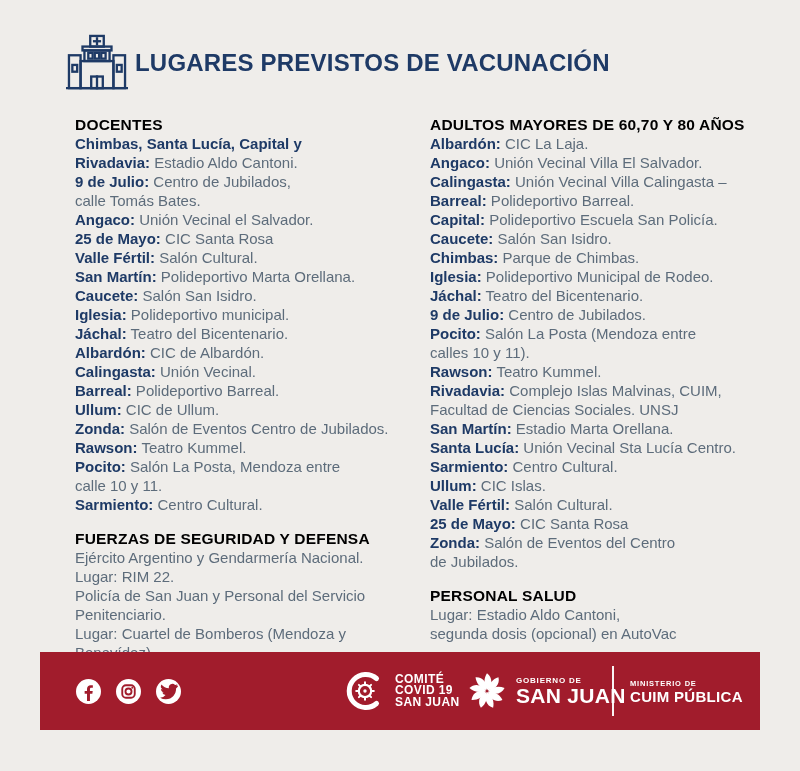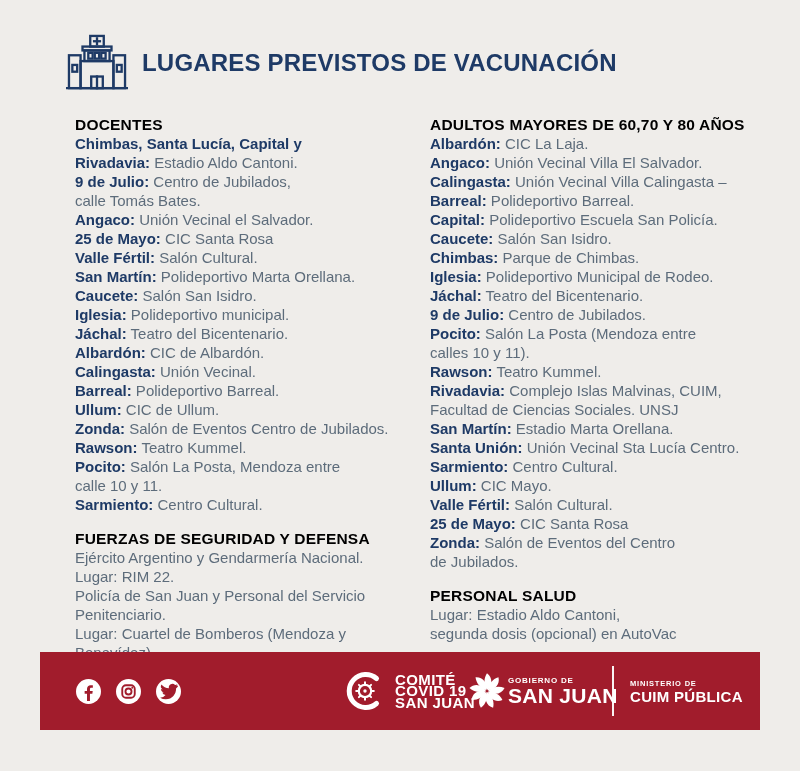--- a/index.html
+++ b/index.html
@@ -3,39 +3,39 @@
 <meta charset="utf-8">
 <style>
   html,body{margin:0;padding:0;}
   body{
     width:800px;height:771px;position:relative;overflow:hidden;
     background:#efedea;
     font-family:"Liberation Sans",sans-serif;
     -webkit-font-smoothing:antialiased;
   }
   
-  .header{position:absolute;left:66px;top:34px;display:flex;align-items:center;gap:14px;}
+  .header{position:absolute;left:66px;top:34px;display:flex;align-items:center;gap:7px;}
   .hosp-icon{width:62px;height:58px;flex:0 0 auto;}
   .page-title{margin:0;font-size:24px;font-weight:bold;color:#1e3a66;letter-spacing:.2px;}
   
   .col{position:absolute;top:115px;width:350px;font-size:15px;line-height:19px;color:#5d6c7b;}
   .col-left{left:75px;}
   .col-right{left:430px;}
   .sec + .sec{margin-top:15px;}
   .sec-title{margin:0;font-size:15.5px;line-height:19px;font-weight:bold;color:#000000;letter-spacing:.2px;}
   .line{white-space:nowrap;}
   .line .b{font-weight:bold;color:#1e3a66;}
   
   .footer{position:absolute;left:40px;top:652px;width:720px;height:78px;background:#a11c2c;}
   .social{position:absolute;left:36px;top:27px;display:flex;gap:15px;}
   .sicon{width:25px;height:25px;border-radius:50%;background:#ffffff;display:flex;align-items:center;justify-content:center;cursor:pointer;}
   .sicon svg{display:block;}
   .comite{position:absolute;left:303px;top:17px;display:flex;align-items:center;gap:8px;color:#fff;}
-  .comite-text{font-weight:bold;font-size:15px;line-height:11.5px;letter-spacing:.4px;}
-  .gob{position:absolute;left:426px;top:18px;display:flex;align-items:center;color:#fff;justify-content:center;}
+  .comite-text{font-weight:bold;font-size:12px;line-height:11.5px;letter-spacing:.4px;}
+  .gob{position:absolute;left:426px;top:18px;display:flex;align-items:center;gap:8px;color:#fff;justify-content:center;}
   .gob-text .small{font-weight:bold;font-size:8px;letter-spacing:.8px;line-height:9px;}
   .gob-text .big{font-weight:bold;font-size:21px;line-height:21px;letter-spacing:.3px;}
   .divider{position:absolute;left:572px;top:14px;width:2px;height:50px;background:#ffffff;opacity:.95;}
   .min{position:absolute;left:590px;top:27px;color:#fff;}
   .min .small{font-weight:bold;font-size:7.5px;letter-spacing:.8px;line-height:9px;}
   .min .big{font-weight:bold;font-size:15px;line-height:17px;letter-spacing:.3px;}
 </style>
 </head>
 <body>
 
@@ -114,23 +114,23 @@
       <div class="line"><span class="b">Chimbas:</span><span> Parque de Chimbas.</span></div>
       <div class="line"><span class="b">Iglesia:</span><span> Polideportivo Municipal de Rodeo.</span></div>
       <div class="line"><span class="b">Jáchal:</span><span> Teatro del Bicentenario.</span></div>
       <div class="line"><span class="b">9 de Julio:</span><span> Centro de Jubilados.</span></div>
       <div class="line"><span class="b">Pocito:</span><span> Salón La Posta (Mendoza entre</span></div>
       <div class="line"><span>calles 10 y 11).</span></div>
       <div class="line"><span class="b">Rawson:</span><span> Teatro Kummel.</span></div>
       <div class="line"><span class="b">Rivadavia:</span><span> Complejo Islas Malvinas, CUIM,</span></div>
       <div class="line"><span>Facultad de Ciencias Sociales. UNSJ</span></div>
       <div class="line"><span class="b">San Martín:</span><span> Estadio Marta Orellana.</span></div>
-      <div class="line"><span class="b">Santa Unión:</span><span> Unión Vecinal Sta Lucía Centro.</span></div>
+      <div class="line"><span class="b">Santa Lucía:</span><span> Unión Vecinal Sta Lucía Centro.</span></div>
       <div class="line"><span class="b">Sarmiento:</span><span> Centro Cultural.</span></div>
-      <div class="line"><span class="b">Ullum:</span><span> CIC Mayo.</span></div>
+      <div class="line"><span class="b">Ullum:</span><span> CIC Islas.</span></div>
       <div class="line"><span class="b">Valle Fértil:</span><span> Salón Cultural.</span></div>
       <div class="line"><span class="b">25 de Mayo:</span><span> CIC Santa Rosa</span></div>
       <div class="line"><span class="b">Zonda:</span><span> Salón de Eventos del Centro</span></div>
       <div class="line"><span>de Jubilados.</span></div>
     </section>
     <section class="sec">
       <h2 class="sec-title">PERSONAL SALUD</h2>
       <div class="line"><span>Lugar: Estadio Aldo Cantoni,</span></div>
       <div class="line"><span>segunda dosis (opcional) en AutoVac</span></div>
     </section>

